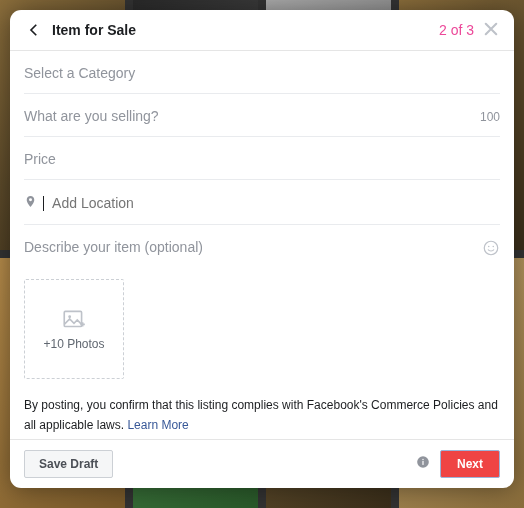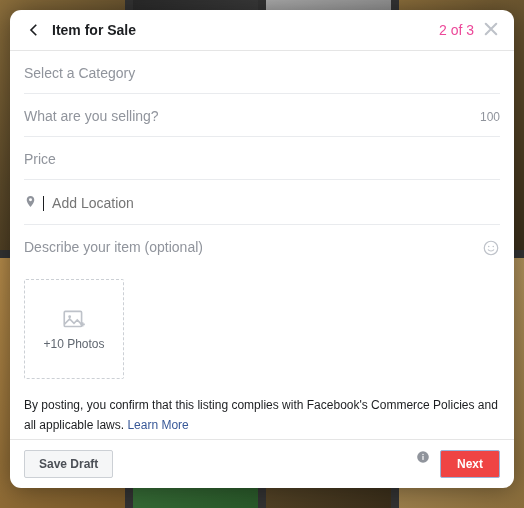--- a/index.html
+++ b/index.html
@@ -134,21 +134,21 @@
       font-size: 12px;
       color: #1c1e21;
       line-height: 20px;
       padding: 0 0 14px;
     }
     .link { color:#385898; cursor:pointer;}
     .modal-footer {
       border-top: 1px solid #e5e5e5;
       padding: 10px 14px;
       display:flex;
-      align-items:flex-start;
+      align-items:center;
       gap:10px;
     }
     .btn {
       font-size: 12px;
       font-weight: bold;
       padding: 6px 14px;
       border-radius: 2px;
       cursor:pointer;
       border:1px solid #ccd0d5;
       background:#f5f6f7;

